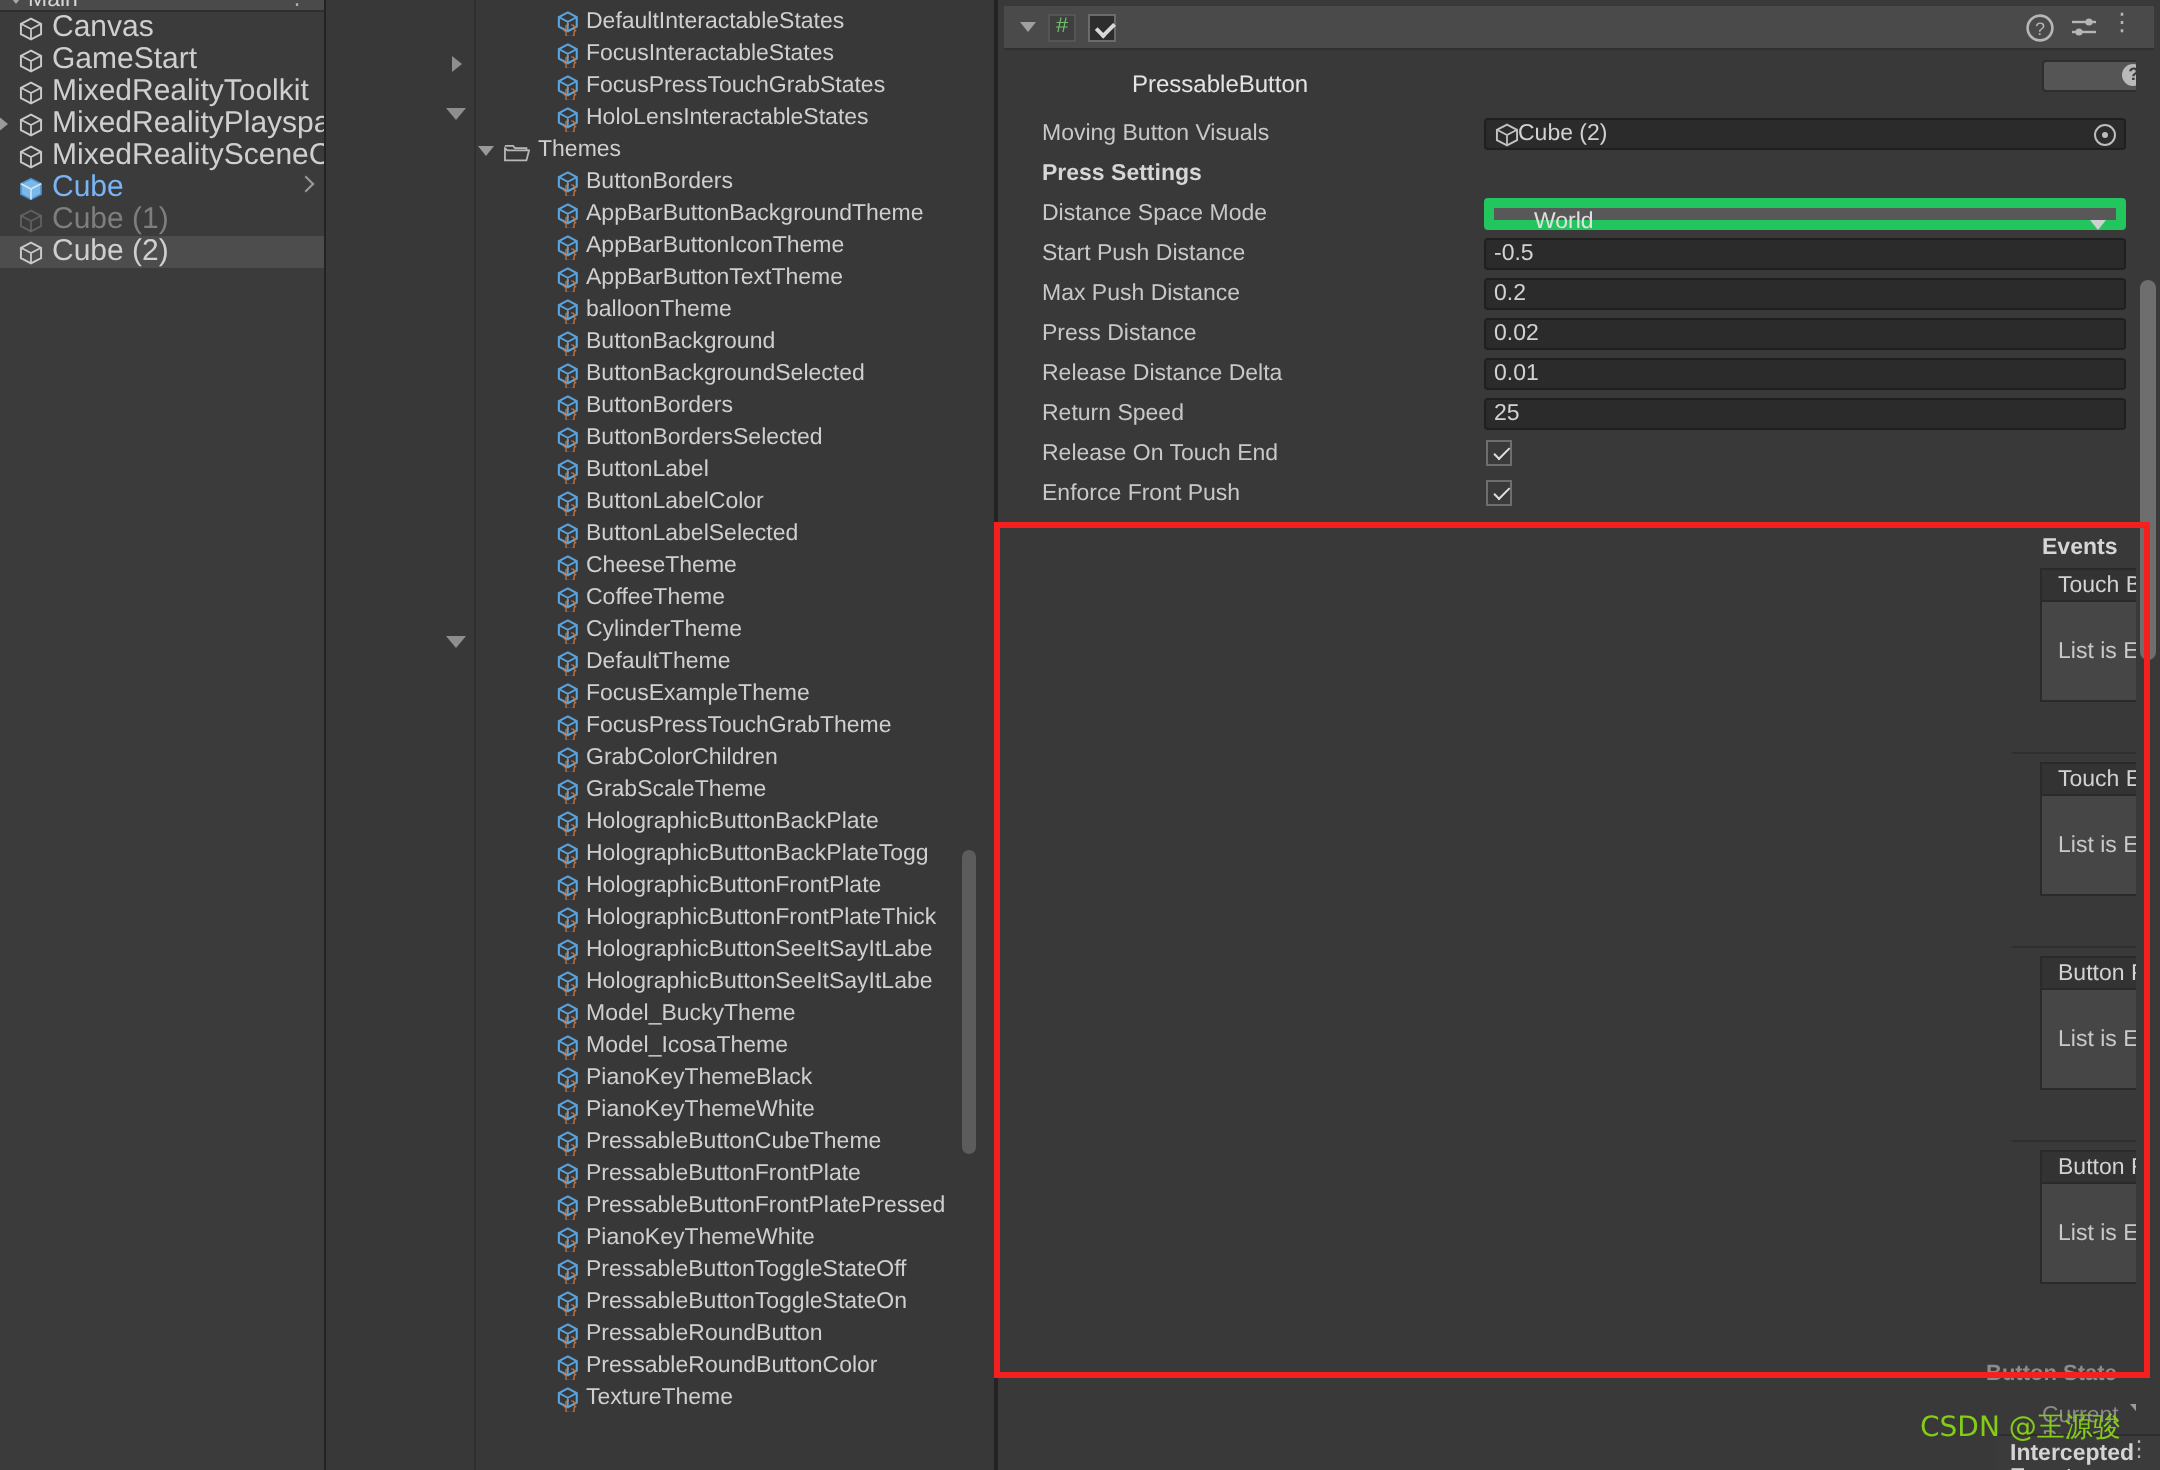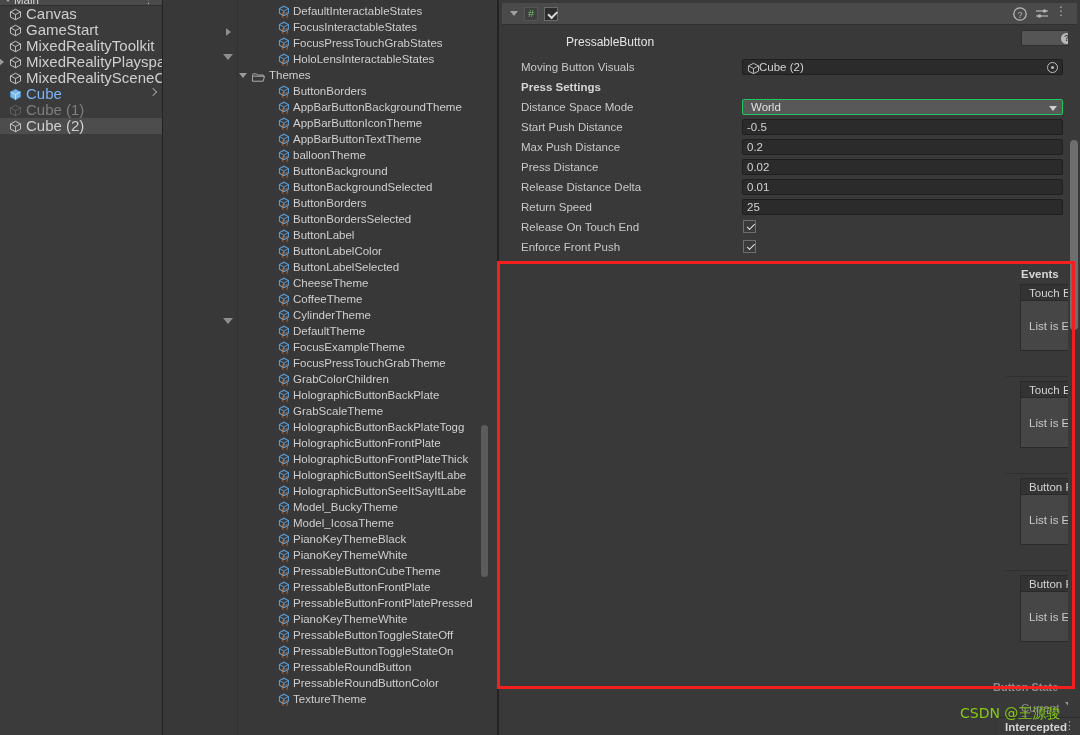--- a/index.html
+++ b/index.html
@@ -314,26 +314,26 @@
     left: 2.5px; top: 2.5px;
     width: 3px; height: 3px;
     border-radius: 50%;
     background: #bcbcbc;
   }
   .dropdown {
     position: absolute;
     left: 243px; top: 2px;
     width: 321px; height: 16px;
     background: #585858;
-    border: 1px solid #22c55e;
+    border: 5px solid #22c55e;
     border-radius: 2px;
     font-size: 11.5px;
     color: #e0e0e0;
     line-height: 15px;
-    padding-left: 8px;
+    padding-left: 20px;
   }
   .dropdown .dd-arrow {
     position: absolute;
     right: 5px; top: 6px;
     width: 0; height: 0;
     border-left: 4px solid transparent;
     border-right: 4px solid transparent;
     border-top: 5px solid #d0d0d0;
   }
   .checkbox {
@@ -736,29 +736,29 @@
               <text x="5.0" y="15" font-size="8" fill="#e07b3a" font-family="Liberation Mono, monospace">{}</text>
             </svg></span>
           <span class="ptext" style="left:54px;">GrabColorChildren</span>
         </div>
         <div class="prow">
           <span class="asset" style="left:38px;"><svg viewBox="0 0 16 16" width="13" height="13">
               <path d="M8.5 1.5 L14 4.4 L14 10.2 L8.5 13.1 L3 10.2 L3 4.4 Z" fill="none" stroke="#5ba3dd" stroke-width="1.3"></path>
               <path d="M3 4.4 L8.5 7.3 L14 4.4 M8.5 7.3 L8.5 13.1" fill="none" stroke="#5ba3dd" stroke-width="1.1"></path>
               <text x="5.0" y="15" font-size="8" fill="#e07b3a" font-family="Liberation Mono, monospace">{}</text>
             </svg></span>
+          <span class="ptext" style="left:54px;">GrabScaleTheme</span>
+        </div>
+        <div class="prow">
+          <span class="asset" style="left:38px;"><svg viewBox="0 0 16 16" width="13" height="13">
+              <path d="M8.5 1.5 L14 4.4 L14 10.2 L8.5 13.1 L3 10.2 L3 4.4 Z" fill="none" stroke="#5ba3dd" stroke-width="1.3"></path>
+              <path d="M3 4.4 L8.5 7.3 L14 4.4 M8.5 7.3 L8.5 13.1" fill="none" stroke="#5ba3dd" stroke-width="1.1"></path>
+              <text x="5.0" y="15" font-size="8" fill="#e07b3a" font-family="Liberation Mono, monospace">{}</text>
+            </svg></span>
           <span class="ptext" style="left:54px;">HolographicButtonBackPlate</span>
-        </div>
-        <div class="prow">
-          <span class="asset" style="left:38px;"><svg viewBox="0 0 16 16" width="13" height="13">
-              <path d="M8.5 1.5 L14 4.4 L14 10.2 L8.5 13.1 L3 10.2 L3 4.4 Z" fill="none" stroke="#5ba3dd" stroke-width="1.3"></path>
-              <path d="M3 4.4 L8.5 7.3 L14 4.4 M8.5 7.3 L8.5 13.1" fill="none" stroke="#5ba3dd" stroke-width="1.1"></path>
-              <text x="5.0" y="15" font-size="8" fill="#e07b3a" font-family="Liberation Mono, monospace">{}</text>
-            </svg></span>
-          <span class="ptext" style="left:54px;">GrabScaleTheme</span>
         </div>
         <div class="prow">
           <span class="asset" style="left:38px;"><svg viewBox="0 0 16 16" width="13" height="13">
               <path d="M8.5 1.5 L14 4.4 L14 10.2 L8.5 13.1 L3 10.2 L3 4.4 Z" fill="none" stroke="#5ba3dd" stroke-width="1.3"></path>
               <path d="M3 4.4 L8.5 7.3 L14 4.4 M8.5 7.3 L8.5 13.1" fill="none" stroke="#5ba3dd" stroke-width="1.1"></path>
               <text x="5.0" y="15" font-size="8" fill="#e07b3a" font-family="Liberation Mono, monospace">{}</text>
             </svg></span>
           <span class="ptext" style="left:54px;">HolographicButtonBackPlateTogg</span>
         </div>
         <div class="prow">

